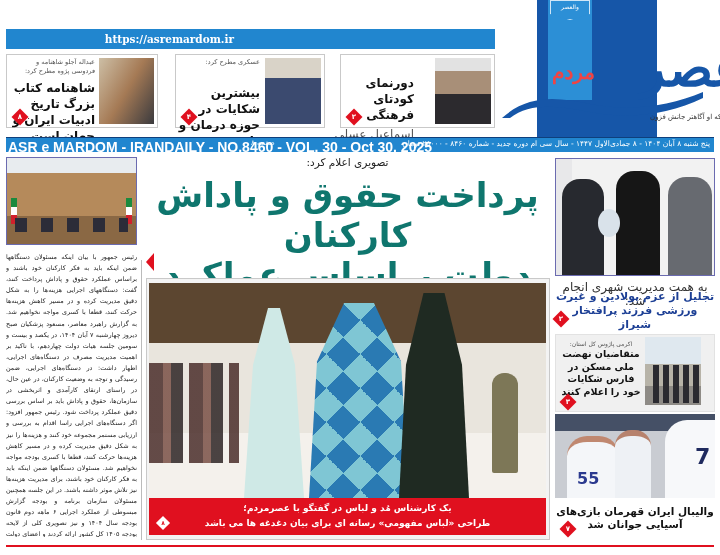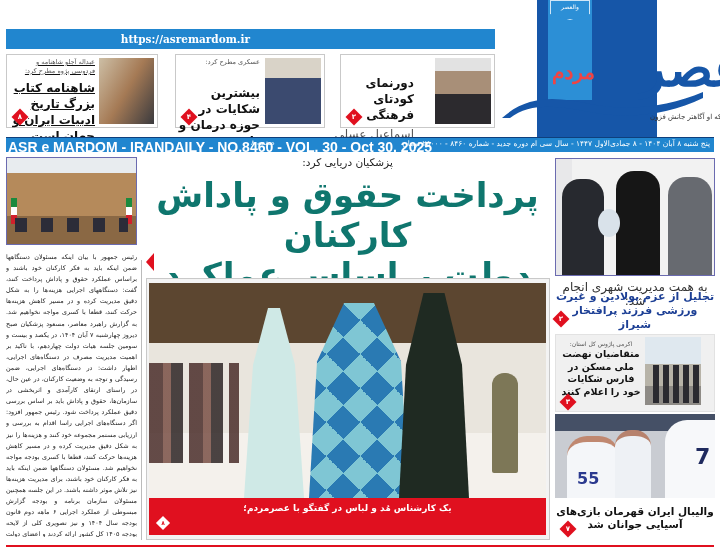--- a/index.html
+++ b/index.html
@@ -12,21 +12,21 @@
   .logo-lightstrip { left: 548px; top: 0; width: 44px; height: 100px; background: #2c8fd6; }
   .logo-badge { left: 550px; top: 0; width: 40px; height: 20px; background: #2c8fd6; border: 1px solid #cfe6f7;
     clip-path: polygon(0 0,100% 0,100% 70%,50% 100%,0 70%); }
   .logo-badge span { display:block; text-align:center; color:#fff; font-size:6px; line-height:12px; }
   .logo-main { left: 640px; top: 42px; color: #1656a8; font-family: "DejaVu Serif", serif; font-size: 52px; font-weight: bold; line-height: 1; }
   .logo-sub { left: 552px; top: 60px; color: #ef4444; font-family: "DejaVu Serif", serif; font-size: 20px; font-weight: bold; }
   .logo-swoosh { left: 500px; top: 88px; width: 205px; height: 30px; }
   .logo-tagline { left: 650px; top: 113px; font-size: 7px; color:#333; white-space: nowrap; }
 
   
-  .follow-bar { left: 6px; top: 29px; width: 489px; height: 20px; background: #2186cf; color: #fff; display:flex; align-items:center; justify-content:flex-end; padding-right:0; gap: 16px; }
+  .follow-bar { left: 6px; top: 29px; width: 489px; height: 20px; background: #2186cf; color: #fff; display:flex; align-items:center; justify-content:flex-end; padding-right:8px; gap: 24px; }
   .follow-text { font-size: 16px; font-weight: bold; direction: rtl; margin-top: 40px; }
   .follow-url { font-family: "DejaVu Serif", serif; font-size: 10.5px; font-weight: bold; }
 
   
   .teaser { top: 54px; height: 74px; border: 1px solid #c9c9c9; background: #fff; }
   .teaser .pic { position:absolute; top: 3px; width: 56px; height: 66px; background: linear-gradient(160deg,#c2b7a4,#6c5a48 60%,#2e2b2f); }
   .teaser .txt { position:absolute; top: 3px; direction: rtl; text-align: right; }
   .t-kicker { font-size: 6.5px; color:#555; line-height: 9px; }
   .t-title { font-size: 12px; font-weight: bold; color:#111; line-height: 16px; }
   .t-author { font-size: 12px; color:#555; margin-top:4px; }
@@ -129,21 +129,21 @@
     <div class="t-kicker">عسکری مطرح کرد:</div>
     <div class="t-title" style="margin-top:18px;">بیشترین شکایات در حوزه درمان و دارو</div>
   </div>
   <div class="page-badge" style="left:7px; top:56px;">
       <span>۴</span>
     </div>
 </div>
 
 <div class="abs teaser" style="left:6px; width:152px;">
   <div class="pic" style="right:3px; width:55px; background:linear-gradient(120deg,#cdbfa6,#a57a55 50%,#3a3a3e);"></div>
-  <div class="txt" style="right:62px; width:84px;text-decoration:underline;">
+  <div class="txt" style="right:62px; width:84px;">
     <div class="t-kicker">عبداله آجلو شاهنامه و فردوسی پژوه مطرح کرد:</div>
     <div class="t-title" style="margin-top:4px;">شاهنامه کتاب بزرگ تاریخ ادبیات ایران و جهان است</div>
   </div>
   <div class="page-badge" style="left:7px; top:56px;">
       <span>۸</span>
     </div>
 </div>
 
 <div class="abs rule-top"></div>
 <div class="abs info-bar">
@@ -154,36 +154,37 @@
 
 <div class="abs left-photo">
   <div class="flag-l"></div>
   <div class="flag-r"></div>
   <div class="ppl"></div>
 </div>
 <div class="abs left-body">رئیس جمهور با بیان اینکه مسئولان دستگاهها ضمن اینکه باید به فکر کارکنان خود باشند و براساس عملکرد حقوق و پاداش پرداخت کنند، گفت: دستگاههای اجرایی هزینه‌ها را به شکل دقیق مدیریت کرده و در مسیر کاهش هزینه‌ها حرکت کنند، قطعا با کسری مواجه نخواهیم شد. به گزارش راهبرد معاصر، مسعود پزشکیان صبح دیروز چهارشنبه ۷ آبان ۱۴۰۴، در یکصد و بیست و سومین جلسه هیات دولت چهاردهم، با تاکید بر اهمیت مدیریت مصرف در دستگاه‌های اجرایی، اظهار داشت: در دستگاه‌های اجرایی، ضمن رسیدگی و توجه به وضعیت کارکنان، در عین حال، در راستای ارتقای کارآمدی و اثربخشی در سازمان‌ها، حقوق و پاداش باید بر اساس بررسی دقیق عملکرد پرداخت شود. رئیس جمهور افزود: اگر دستگاه‌های اجرایی راسا اقدام به بررسی و ارزیابی مستمر مجموعه خود کنند و هزینه‌ها را نیز به شکل دقیق مدیریت کرده و در مسیر کاهش هزینه‌ها حرکت کنند، قطعا با کسری بودجه مواجه نخواهیم شد. مسئولان دستگاهها ضمن اینکه باید به فکر کارکنان خود باشند، برای مدیریت هزینه‌ها نیز تلاش موثر داشته باشند. در این جلسه همچنین مسئولان سازمان برنامه و بودجه گزارش مبسوطی از عملکرد اجرایی ۶ ماهه دوم قانون بودجه سال ۱۴۰۴ و نیز تصویری کلی از لایحه بودجه ۱۴۰۵ کل کشور ارائه کردند و اعضای دولت به بحث و تبادل نظر درباره آن پرداختند. وزیر میراث فرهنگی، گردشگری و صنایع دستی نیز گزارشی از نشست با استانداران ۸ استان ساحلی شمال و جنوب کشور و برنامه‌ریزی برای بهره‌برداری موثرتر از ظرفیت‌های گردشگری دریایی کشور ارائه کرد.</div>
 <div class="abs left-vline"></div>
 <div class="abs red-arrow"></div>
 
-<div class="abs kicker">پزشکیان دریایی کرد:</div>
+<div class="abs kicker">تصویری اعلام کرد:</div>
 <div class="abs headline">
   <div>پرداخت حقوق و پاداش کارکنان</div>
   <div>دولت براساس عملکرد</div>
 </div>
 
 <div class="abs main-photo-frame"></div>
 <div class="abs main-photo">
   <div class="crowd"></div>
   <div class="coat1"></div>
   <div class="coat2"></div>
   <div class="coat3"></div>
   <div class="walker"></div>
 </div>
 <div class="abs main-caption">
   <div>یک کارشناس مُد و لباس در گفتگو با عصرمردم؛</div>
+  <div>طراحی «لباس مفهومی» رسانه ای برای بیان دغدغه ها می باشد</div>
 </div>
 <div class="abs cap-badge">
     <span>۸</span>
   </div>
 
 <div class="abs bottom-rule"></div>
 
 <div class="abs r-photo1">
   <div class="p1"></div>
   <div class="p3"></div>

